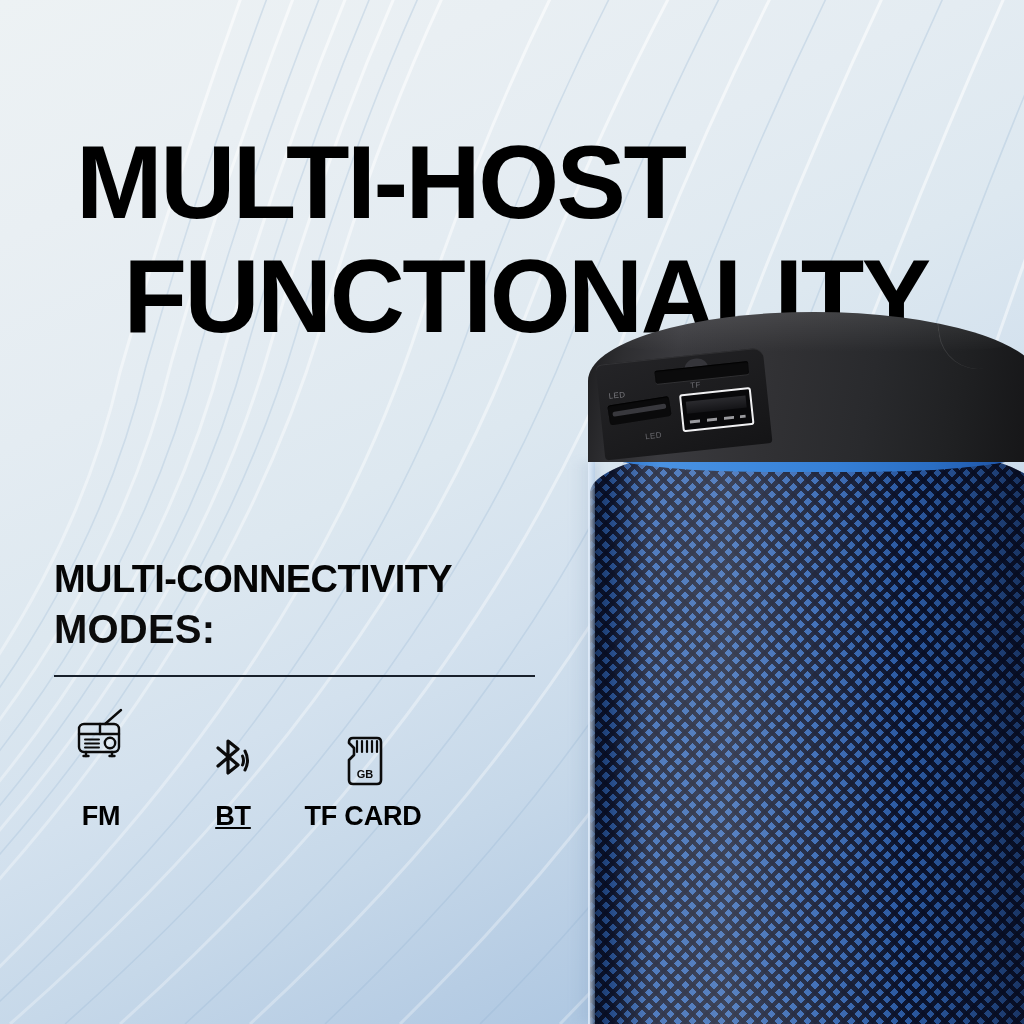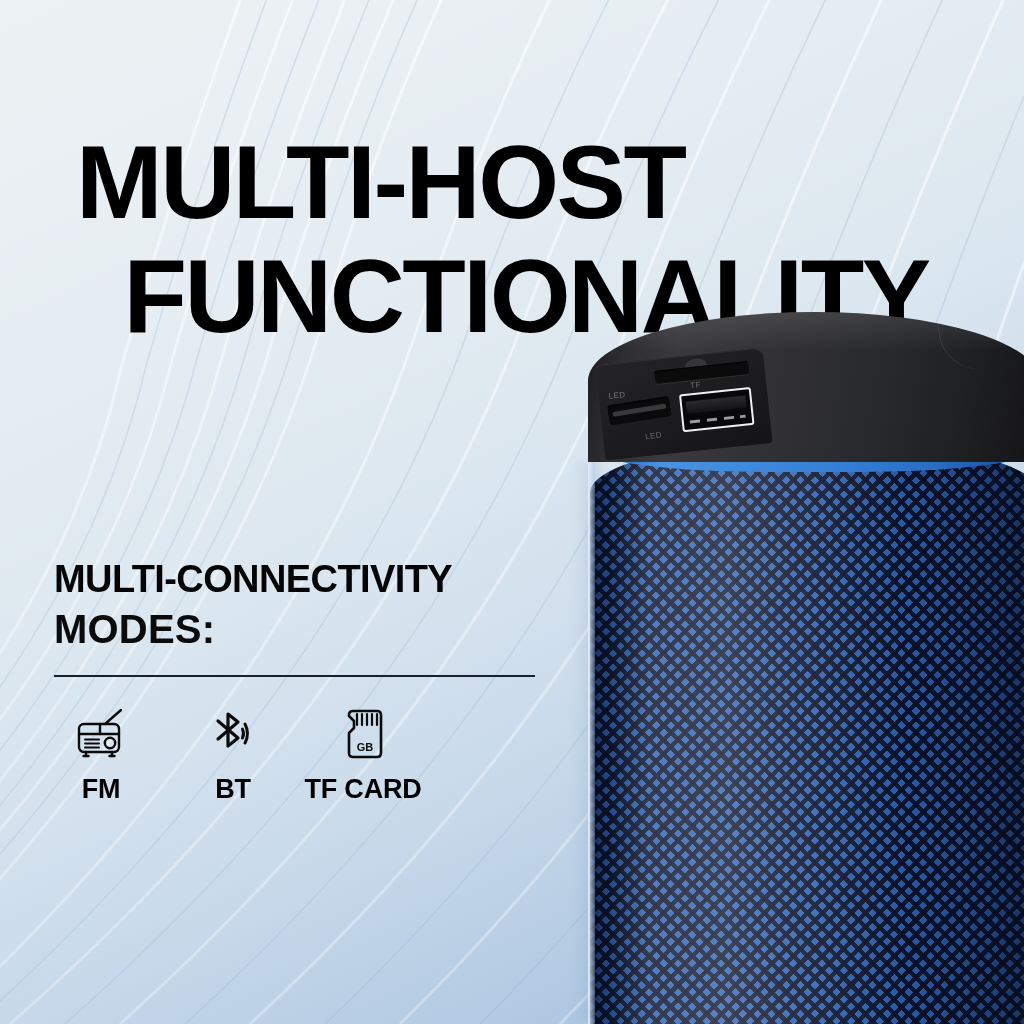--- a/index.html
+++ b/index.html
@@ -93,22 +93,22 @@
     top: 706px;
     width: 500px;
     display: flex;
     align-items: flex-end;
   }
   .mode {
     display: flex;
     flex-direction: column;
     align-items: center;
   }
-  .mode-0 { width: 74px; margin-left: 0px; }
-  .mode-1 { width: 74px; margin-left: 58px; }
+  .mode-0 { width: 74px; margin-left: 0px; gap: 27px; }
+  .mode-1 { width: 74px; margin-left: 58px; text-decoration: underline; }
   .mode-2 { width: 74px; margin-left: 60px; }
   .mode-3 { width: 74px; margin-left: 56px; }
 
   .mode-icon {
     height: 56px;
     display: flex;
     align-items: center;
     justify-content: center;
   }
   .mode-label {

